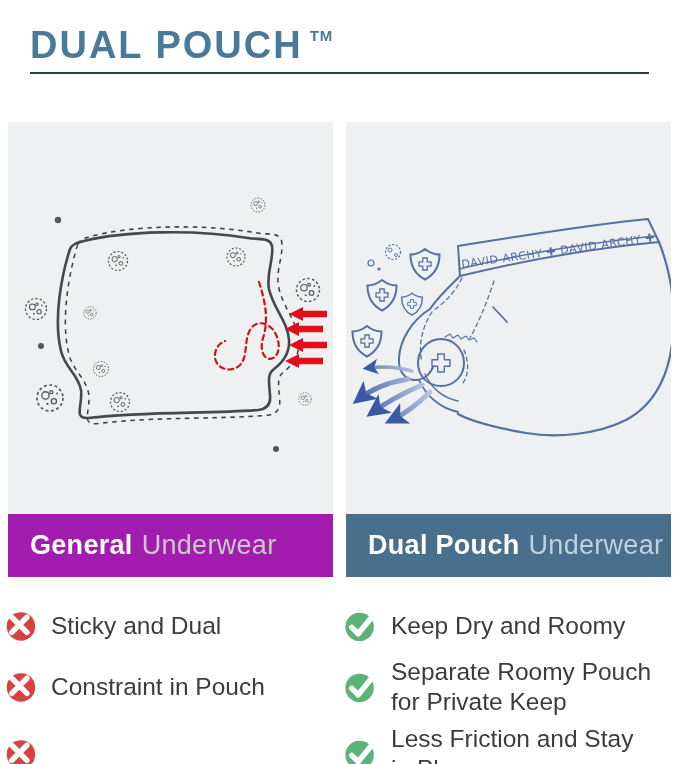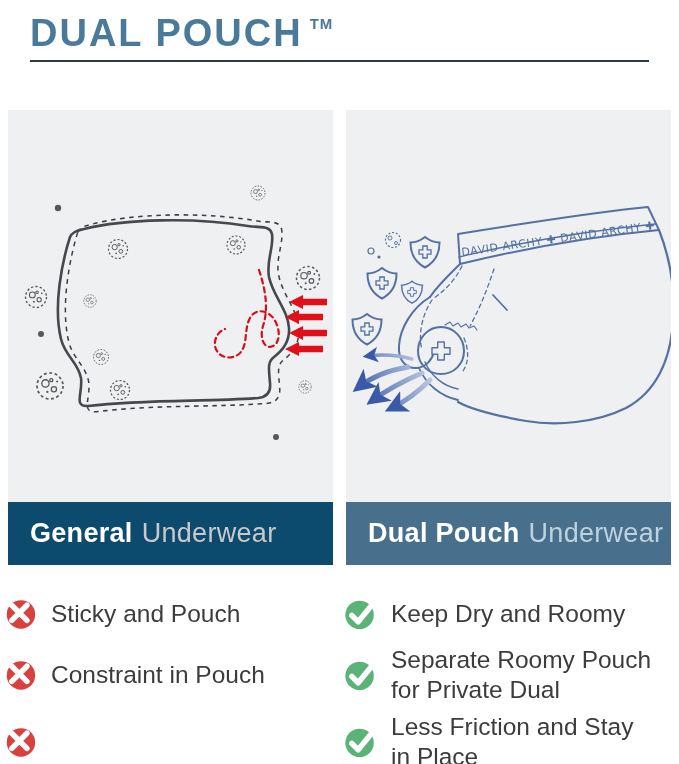--- a/index.html
+++ b/index.html
@@ -4,38 +4,38 @@
 <style>
   html,body{margin:0;padding:0;}
   body{
     width:679px;height:764px;overflow:hidden;background:#ffffff;
     font-family:"Liberation Sans",sans-serif;
     -webkit-font-smoothing:antialiased;
   }
   
   header{margin:0;}
   h1{
-    margin:4px 0 0 30px;line-height:46px;font-size:38px;font-weight:bold;
+    margin:16px 0 0 30px;line-height:46px;font-size:38px;font-weight:bold;
     letter-spacing:2px;color:#4a7a99;
   }
   h1 sup{font-size:15px;margin-left:7px;letter-spacing:1px;position:relative;top:-3px;}
   .rule{border-top:2px solid #2c3a42;margin:4px 30px 0 30px;height:0;}
   
   .panels{display:flex;gap:13px;margin:48px 8px 0 8px;}
   .panel{width:325px;height:392px;background:#eef0f1;}
   .panel svg{display:block;width:325px;height:392px;}
   svg text{font-family:"DejaVu Sans",sans-serif;}
   
   .bars{display:flex;gap:13px;margin:0 8px;}
   .bar{
     width:325px;height:63px;display:flex;align-items:center;
     padding-left:22px;box-sizing:border-box;font-size:27px;letter-spacing:.3px;
     white-space:nowrap;
   }
-  .bar-gray{background:#0c4a6e;}
+  .bar-gray{background:#a21caf;}
   .bar-blue{background:#48708c;}
   .bar .b1{color:#ffffff;font-weight:bold;margin-right:9px;}
   .bar-gray .b2{color:#c9c9c9;}
   .bar-blue .b2{color:#bdd2de;}
   
   .lists{
     display:grid;grid-template-columns:338px 341px;
     grid-template-rows:58px 64px 70px;
     margin:20px 0 0 4px;
   }
@@ -188,21 +188,21 @@
 
 <div class="lists">
 
   <div class="item con">
     <span class="ic">
       <svg viewBox="0 0 36 36">
           <circle cx="18.5" cy="19" r="15.5" fill="#d8413d"></circle>
           <path d="M8.5 9 L25 25.5 M25 9 L8.5 25.5" stroke="#fff" stroke-width="6" stroke-linecap="round"></path>
         </svg>
     </span>
-    <span class="txt">Sticky and Pouch</span>
+    <span class="txt">Sticky and Dual</span>
   </div>
   <div class="item pro">
     <span class="ic">
       <svg viewBox="0 0 36 36">
           <circle cx="17" cy="19.5" r="15.5" fill="#5bb377"></circle>
           <path d="M8.5 20 L15.5 27 L31 8" stroke="#fff" stroke-width="6" fill="none" stroke-linecap="round" stroke-linejoin="round"></path>
         </svg>
     </span>
     <span class="txt">Keep Dry and Roomy</span>
   </div>
@@ -216,21 +216,21 @@
     </span>
     <span class="txt">Constraint in Pouch</span>
   </div>
   <div class="item pro">
     <span class="ic">
       <svg viewBox="0 0 36 36">
           <circle cx="17" cy="19.5" r="15.5" fill="#5bb377"></circle>
           <path d="M8.5 20 L15.5 27 L31 8" stroke="#fff" stroke-width="6" fill="none" stroke-linecap="round" stroke-linejoin="round"></path>
         </svg>
     </span>
-    <span class="txt">Separate Roomy Pouch for Private Dual</span>
+    <span class="txt">Separate Roomy Pouch for Private Keep</span>
   </div>
 
   <div class="item con">
     <span class="ic">
       <svg viewBox="0 0 36 36">
           <circle cx="18.5" cy="19" r="15.5" fill="#d8413d"></circle>
           <path d="M8.5 9 L25 25.5 M25 9 L8.5 25.5" stroke="#fff" stroke-width="6" stroke-linecap="round"></path>
         </svg>
     </span>
   </div>

